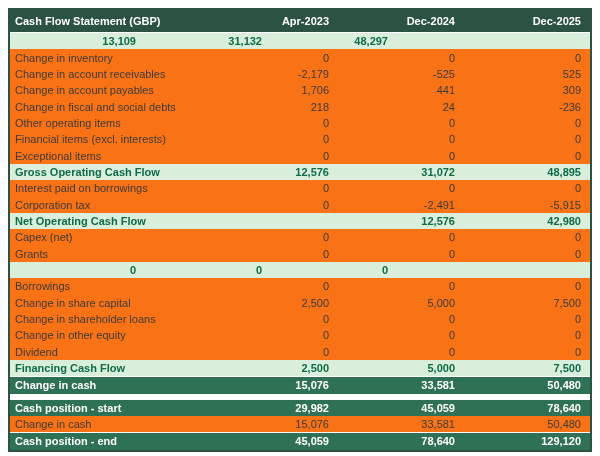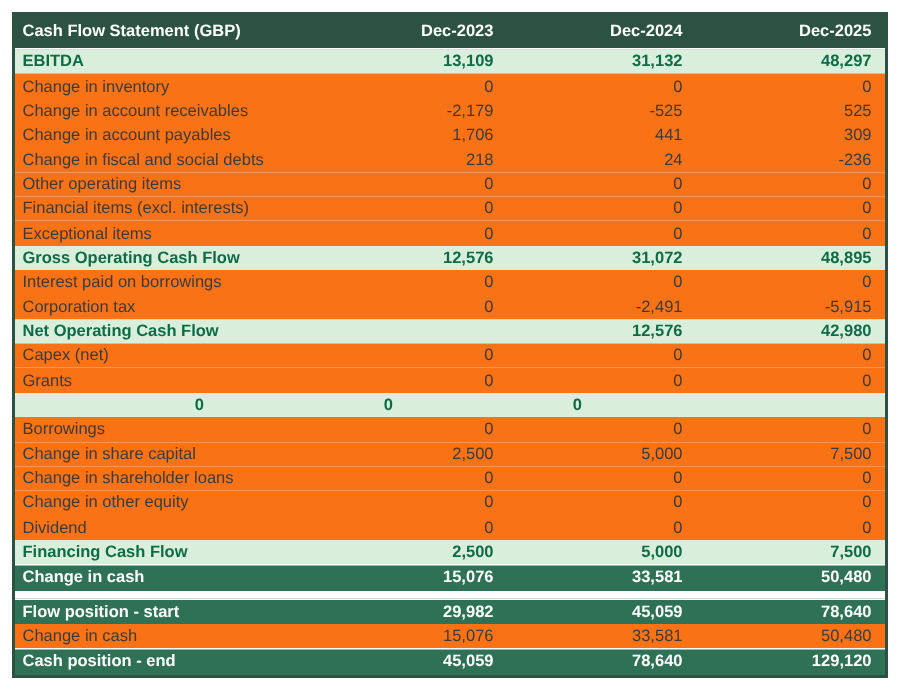--- a/index.html
+++ b/index.html
@@ -65,27 +65,26 @@
     height: 5px;
     background: #ffffff;
   }
 </style>
 </head>
 <body>
 
 <div class="statement-table">
   <div class="row header">
     <span class="label">Cash Flow Statement (GBP)</span>
-    <span class="val">Dec-2023</span>
+    <span class="val">Apr-2023</span>
     <span class="val">Dec-2024</span>
     <span class="val">Dec-2025</span>
   </div>
   <div id="rows-container">
       <div class="row subtotal">
-    <span class="label">EBITDA</span>
     <span class="val">13,109</span>
     <span class="val">31,132</span>
     <span class="val">48,297</span>
   </div>
       <div class="row plain">
     <span class="label">Change in inventory</span>
     <span class="val">0</span>
     <span class="val">0</span>
     <span class="val">0</span>
   </div>
@@ -202,21 +201,21 @@
     <span class="val">7,500</span>
   </div>
       <div class="row total">
     <span class="label">Change in cash</span>
     <span class="val">15,076</span>
     <span class="val">33,581</span>
     <span class="val">50,480</span>
   </div>
       <div class="row spacer"></div>
       <div class="row total">
-    <span class="label">Flow position - start</span>
+    <span class="label">Cash position - start</span>
     <span class="val">29,982</span>
     <span class="val">45,059</span>
     <span class="val">78,640</span>
   </div>
       <div class="row plain">
     <span class="label">Change in cash</span>
     <span class="val">15,076</span>
     <span class="val">33,581</span>
     <span class="val">50,480</span>
   </div>

